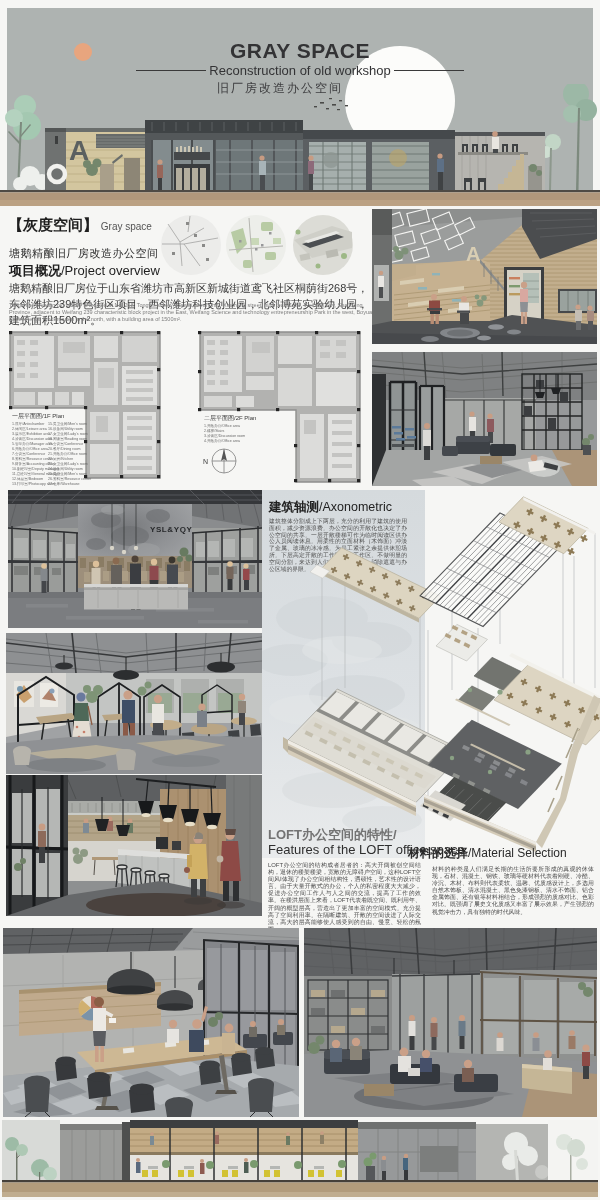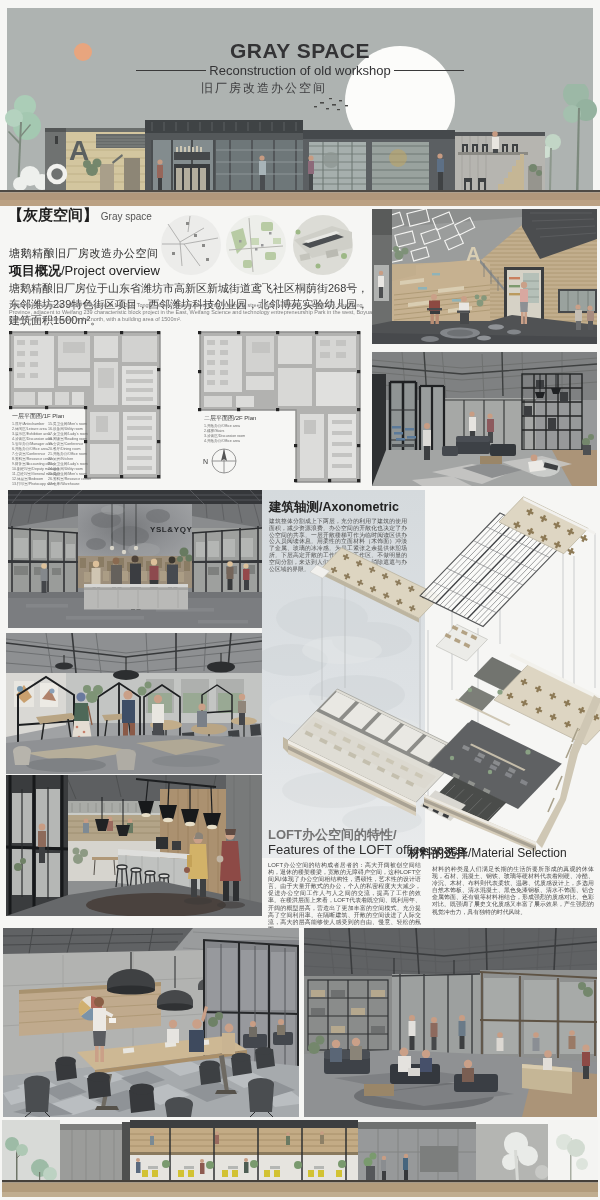--- a/index.html
+++ b/index.html
@@ -19,21 +19,21 @@
 <div class="abs" style="left:74px;top:43px;width:18px;height:18px;border-radius:50%;background:#e8a57e;"></div>
 
 <div class="abs" style="left:0;top:39px;width:600px;text-align:center;font-size:21px;letter-spacing:0.5px;color:#333335;font-weight:bold;">GRAY SPACE</div>
 
 <div class="abs" style="left:136px;top:70px;width:70px;height:1.4px;background:#3a3a3a;"></div>
 
 <div class="abs" style="left:394px;top:70px;width:70px;height:1.4px;background:#3a3a3a;"></div>
 
 <div class="abs" style="left:0;top:63px;width:600px;text-align:center;font-size:13px;color:#333335;">Reconstruction of old workshop</div>
 
-<div class="abs" style="left:0;top:80px;width:528px;text-align:center;font-size:12px;letter-spacing:2px;color:#3d3d3f;">旧厂房改造办公空间</div>
+<div class="abs" style="left:16px;top:80px;width:528px;text-align:center;font-size:12px;letter-spacing:2px;color:#3d3d3f;">旧厂房改造办公空间</div>
 
 <svg class="abs" style="left:312px;top:96px;" width="40" height="20" viewBox="0 0 40 20">
 <g fill="#4a4a48">
         <rect x="2" y="10" width="3" height="1.4"></rect>
         <rect x="8" y="6" width="4" height="1.6"></rect>
         <rect x="14" y="12" width="3" height="1.4"></rect>
         <rect x="20" y="8" width="4" height="1.6"></rect>
         <rect x="27" y="4" width="3" height="1.4"></rect>
         <rect x="25" y="13" width="3" height="1.2"></rect>
         <rect x="33" y="9" width="3" height="1.4"></rect>
@@ -248,21 +248,21 @@
         <circle cx="533" cy="84" r="4"></circle>
         <circle cx="539" cy="89" r="3"></circle>
       </g>
 
 <rect x="0" y="106" width="600" height="2.4" fill="#4e4a44"></rect>
 
 <rect x="0" y="108.4" width="600" height="13.6" fill="#b0977b"></rect>
 <rect x="0" y="116" width="600" height="6" fill="#bba183"></rect>
 </svg>
 
-<div class="abs" style="left:8px;top:206px;font-size:15px;font-weight:bold;color:#1e1e1e;text-align:right;">【灰度空间】<span style="font-size:10px;font-weight:normal;color:#555;">&nbsp;Gray space</span></div>
+<div class="abs" style="left:8px;top:216px;font-size:15px;font-weight:bold;color:#1e1e1e;text-align:right;">【灰度空间】<span style="font-size:10px;font-weight:normal;color:#555;">&nbsp;Gray space</span></div>
 
 <div class="abs" style="left:9px;top:246px;font-size:11px;color:#2e2e2e;letter-spacing:0.5px;">塘鹅精酿旧厂房改造办公空间</div>
 
 <div class="abs" style="left:9px;top:262px;font-size:13px;font-weight:bold;color:#1e1e1e;">项目概况<span style="font-weight:normal;">/Project overview</span></div>
 
 <svg class="abs" style="left:160px;top:214px;" width="62" height="62" viewBox="0 0 62 62">
 <circle cx="31" cy="31" r="30" fill="#ececea"></circle>
 <g fill="none" stroke="#9a9a98" stroke-width="0.7">
 <path d="M8 10 L20 28 L22 52"></path>
         <path d="M2 30 L24 30 L58 24"></path>
@@ -1037,21 +1037,21 @@
         <ellipse cx="80" cy="160" rx="40" ry="14"></ellipse>
         <ellipse cx="45" cy="220" rx="38" ry="15"></ellipse>
         <ellipse cx="120" cy="240" rx="40" ry="14"></ellipse>
       </g>
 <g fill="#d4d8da" opacity="0.4">
         <ellipse cx="70" cy="300" rx="50" ry="18"></ellipse>
         <ellipse cx="120" cy="330" rx="40" ry="14"></ellipse>
       </g>
 </svg>
 
-<div class="abs" style="left:269px;top:499px;font-size:12.5px;font-weight:bold;color:#222;">建筑轴测<span style="font-weight:bold;">/Axonometric</span></div>
+<div class="abs" style="left:269px;top:499px;font-size:12.5px;font-weight:bold;color:#222;">建筑轴测<span style="font-weight:normal;">/Axonometric</span></div>
 
 <div class="abs" style="left:269px;top:518px;width:138px;font-size:5.8px;line-height:6.8px;color:#4e4e4e;text-align:justify;">建筑整体分割成上下两层，充分的利用了建筑的使用面积，减少资源浪费。办公空间的开敞化也决定了办公空间的共享。一层开敞楼梯可作为临时阅读区供办公人员阅读休息。用柔性的立面材料（木饰面）冲淡了金属、玻璃的冰冷感。为员工紧张之余提供休憩场所。下层高定开敞的工作区和非工作区。不做明显的空间分割，来达到人们的交流和协作，消除遮遮与办公区域的界限。</div>
 
 <svg class="abs" style="left:262px;top:490px;" width="338" height="368" viewBox="0 0 338 368">
 <g transform="translate(-262,-490)">
 <g fill="none" stroke="#b8babc" stroke-width="0.7">
           <line x1="322" y1="576" x2="322" y2="700"></line>
           <line x1="345" y1="552" x2="345" y2="688"></line>
           <line x1="420" y1="598" x2="420" y2="758"></line>
           <line x1="452" y1="612" x2="452" y2="690"></line>

